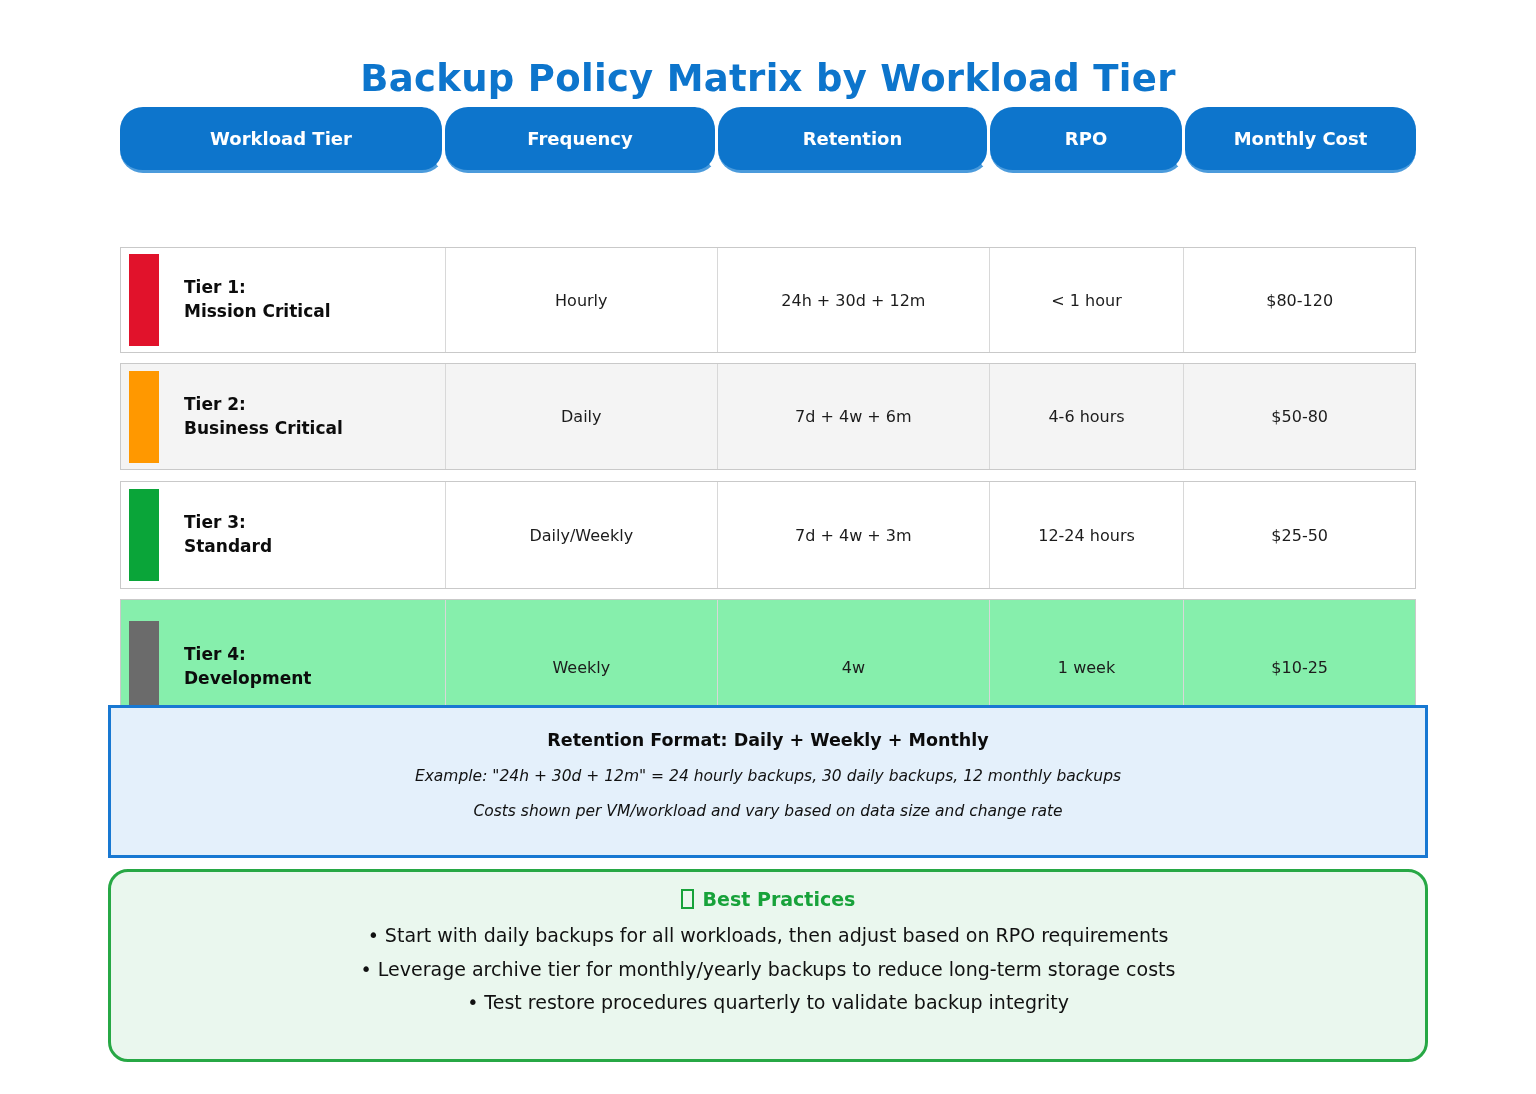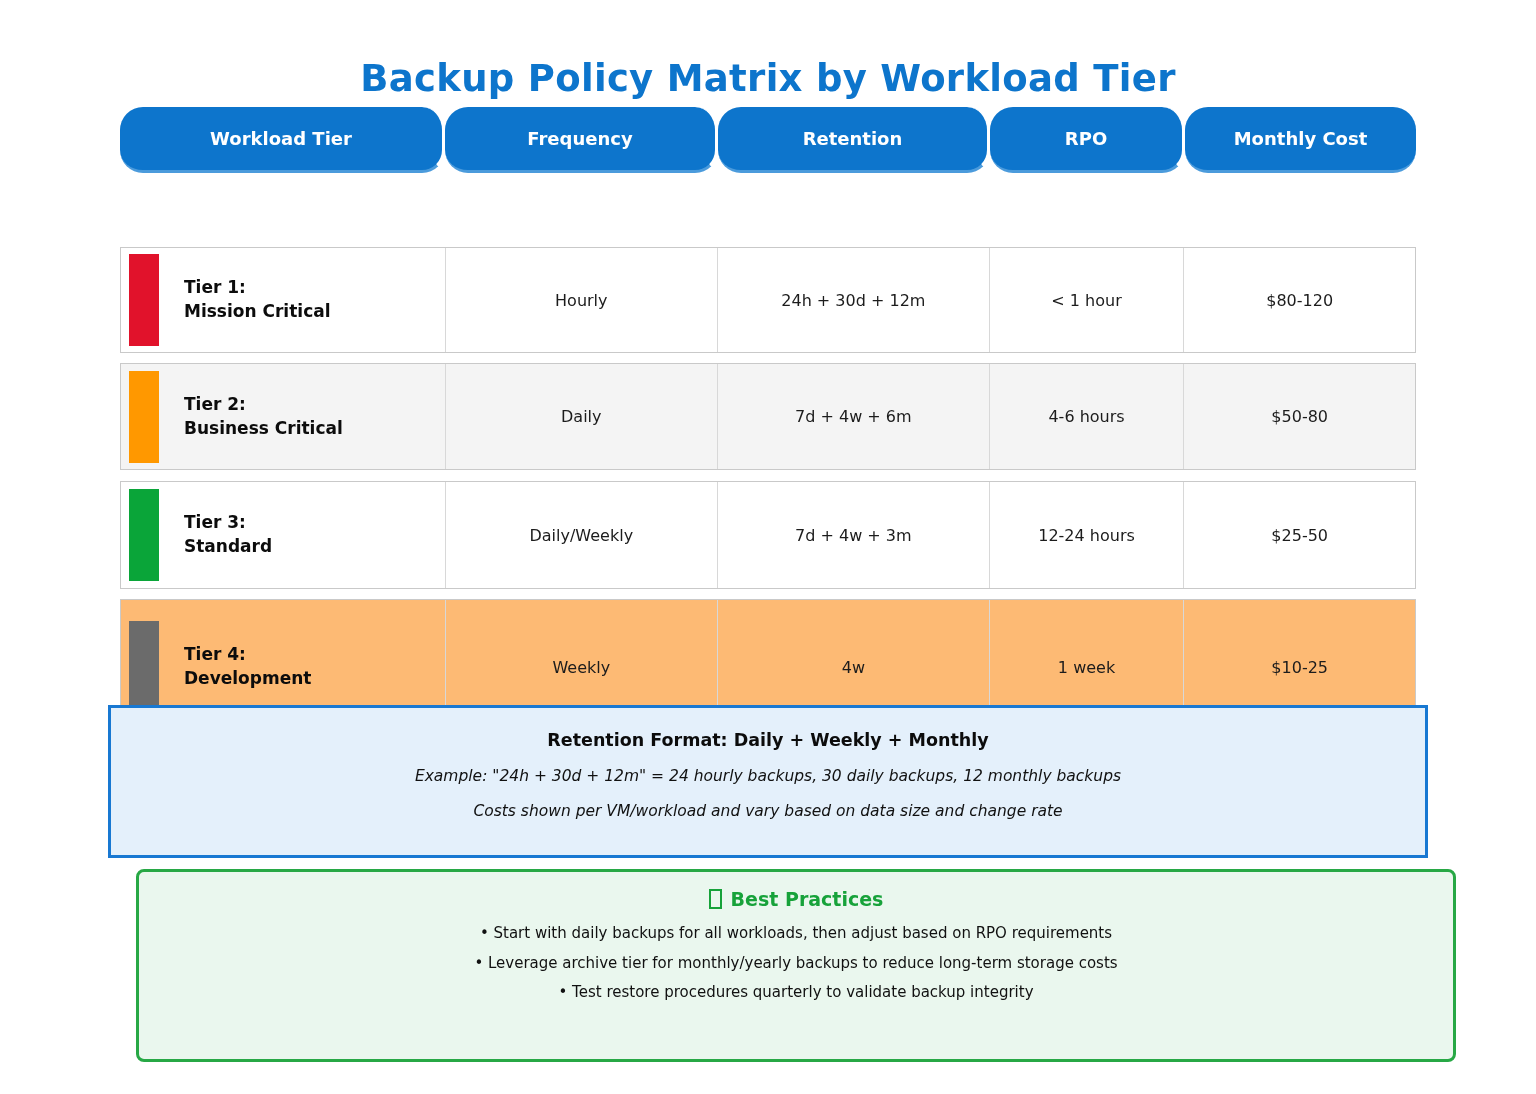--- a/index.html
+++ b/index.html
@@ -28,21 +28,21 @@
   .header-cell:not(:last-child){ border-right:3px solid #ffffff; }
   .col-0{ width:25.08%; } .col-1{ width:21.06%; } .col-2{ width:20.99%; }
   .col-3{ width:15.05%; } .col-4{ width:17.82%; }
   .data-row {
     position:absolute; left:120px; width:1296px; display:flex;
     border:1px solid #c9c9c9; background:#ffffff;
   }
   .row-0{ top:247px; height:106px; }
   .row-1{ top:363px; height:107px; background:#f4f4f4; }
   .row-2{ top:481px; height:108px; }
-  .row-3{ top:599px; height:136px; background:#fdba74; }
+  .row-3{ top:599px; height:136px; background:#86efac; }
   .cell {
     display:flex; align-items:center; justify-content:center;
     font-size:16px; color:#1c1c1c;
   }
   .cell:not(:last-child){ border-right:1px solid #d8d8d8; }
   .tier-cell { justify-content:flex-start; padding-left:8px; }
   .tier-bar { width:30px; height:92px; flex:0 0 30px; background:#888; }
   .tier-label {
     padding-left:25px; font-weight:bold; font-size:17px;
     line-height:1.4; color:#0c0c0c;
@@ -53,28 +53,28 @@
     position:absolute; left:108px; width:1320px; text-align:center;
   }
   .blue-box {
     top:705px; height:153px; background:#e4f0fb;
     border:3px solid #1878d2; border-radius:0; padding-top:22px;
   }
   .blue-box-title { font-size:17.5px; font-weight:bold; color:#0c0c0c; margin-bottom:17px; }
   .blue-box-line  { font-size:15.5px; font-style:italic; color:#111; margin-bottom:17px; }
   .green-box {
     top:869px; height:193px; background:#eaf7ee;
-    border:3px solid #27a845; border-radius:8px; padding-top:16px;margin-left:28px;
+    border:3px solid #27a845; border-radius:20px; padding-top:16px;
   }
   .green-box-title { font-size:19px; font-weight:bold; color:#17a23a; margin-bottom:14px; }
   .tofu-box {
     display:inline-block; width:13px; height:20px;
     border:2px solid #17a23a; vertical-align:-3px; margin-right:9px;
   }
-  .bullet-line { font-size:15px; color:#111; margin-bottom:11.5px; }
+  .bullet-line { font-size:19px; color:#111; margin-bottom:11.5px; }
 </style>
 </head>
 <body>
 
 <div class="page-title">Backup Policy Matrix by Workload Tier</div>
 
 <div class="header-row">
   <div class="header-cell col-0">Workload Tier</div>
   <div class="header-cell col-1">Frequency</div>
   <div class="header-cell col-2">Retention</div>

